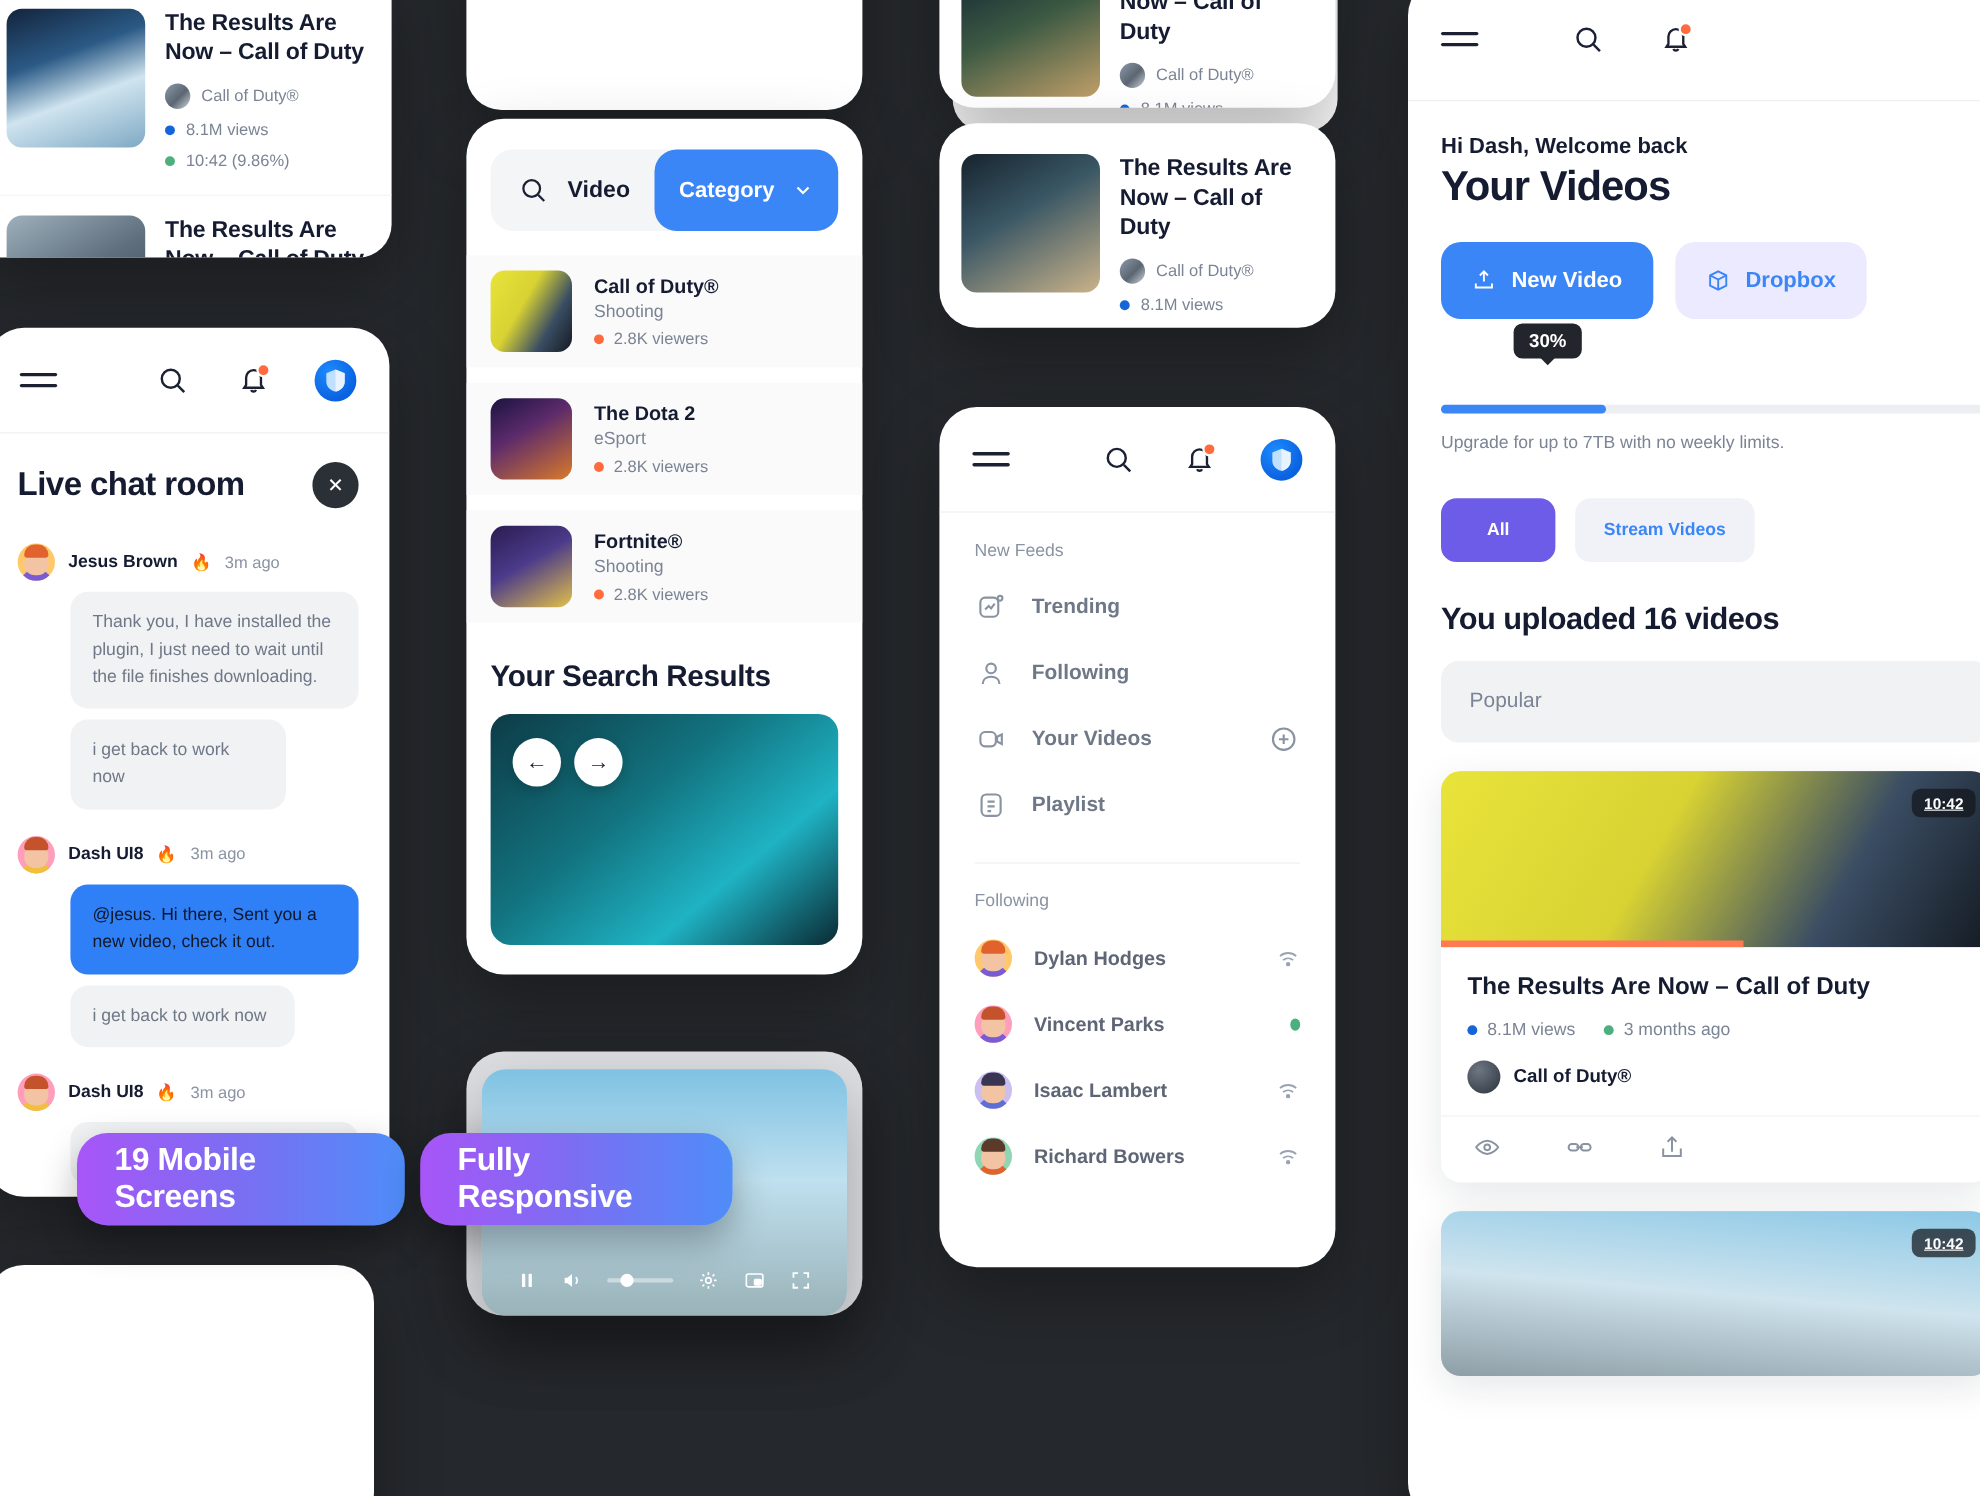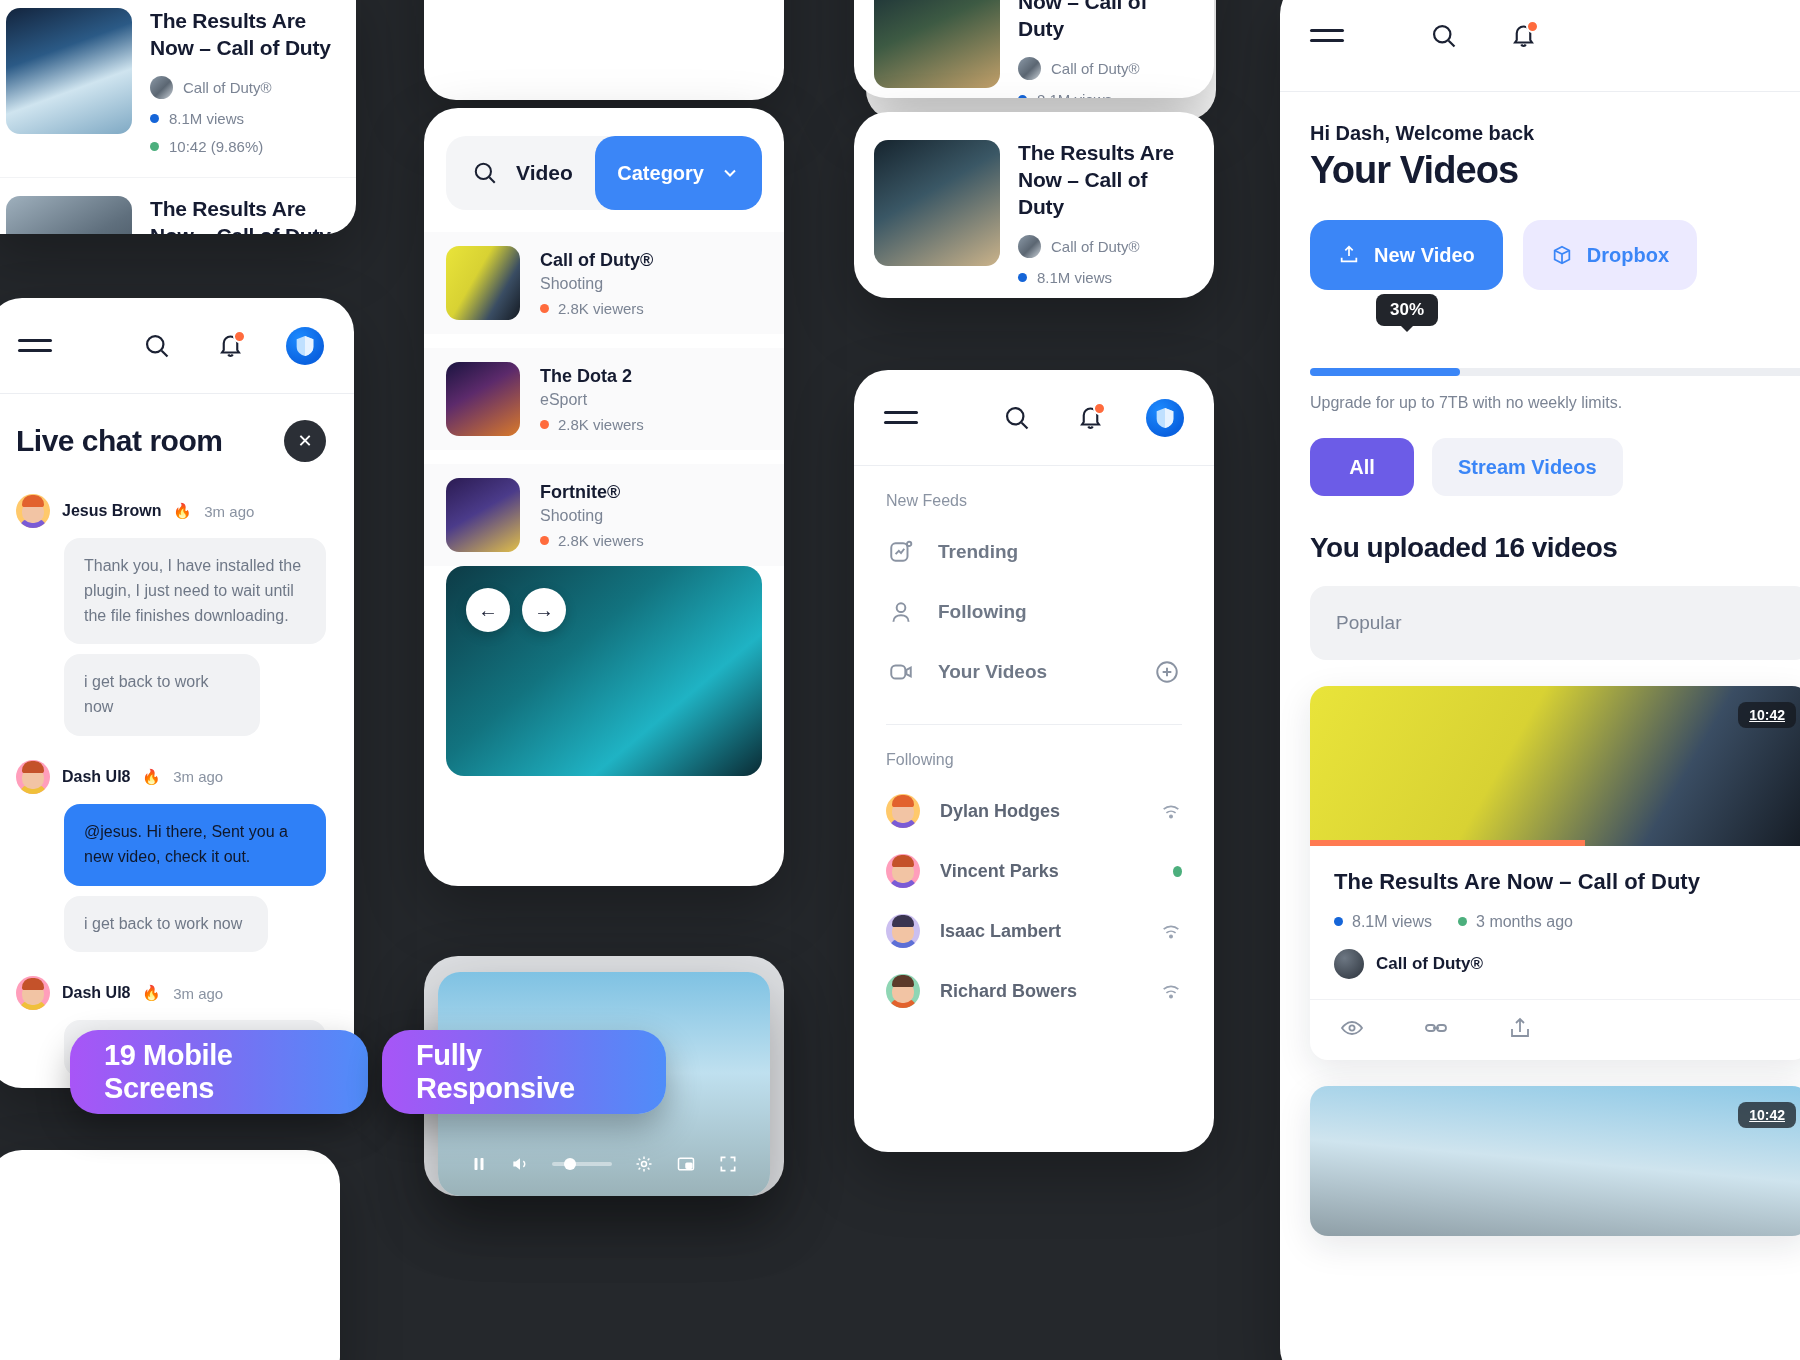--- a/index.html
+++ b/index.html
@@ -120,21 +120,21 @@
   .progtip { position:absolute; top:4px; left:96px; background:#22252b; color:#fff;
              font-size:17px; font-weight:700; padding:6px 14px; border-radius:8px; }
   .progtip:after { content:""; position:absolute; left:50%; bottom:-6px; transform:translateX(-50%);
                    border-left:7px solid transparent; border-right:7px solid transparent;
                    border-top:7px solid #22252b; }
   .track { height:8px; border-radius:6px; background:#eceef2; margin-top:38px; position:relative; }
   .fill { position:absolute; left:0; top:0; height:8px; border-radius:6px; background:#3b86f7; }
   .upg { font-size:16px; color:#7b8494; padding:18px 30px 0; }
   .tabrow { display:flex; gap:18px; padding:26px 30px 0; }
   .tabbtn { height:58px; min-width:104px; border-radius:14px; display:flex; align-items:center;
-            justify-content:center; font-size:20px; font-weight:700; padding:0 26px; }
+            justify-content:center; font-size:16px; font-weight:700; padding:0 26px;margin-top:15px; }
   .tabbtn.on { background:#6c5ce7; color:#fff; }
   .tabbtn.off { background:#f1f2f8; color:#3b86f7; }
   .upl { font-size:28px; font-weight:700; color:#151b31; padding:36px 30px 0; letter-spacing:-.5px; }
   .selbox { margin:22px 30px 0; height:74px; background:#f1f2f4; border-radius:16px;
             display:flex; align-items:center; padding:0 26px; font-size:19px; color:#7b8494; }
   .vidcard { margin:26px 30px 0; border-radius:18px; background:#fff;
              box-shadow:0 10px 34px rgba(20,28,48,.10); overflow:hidden; }
   .vidmedia { height:160px; position:relative; }
   .vidbar { position:absolute; left:0; bottom:0; height:6px; width:55%; background:#ff7a52; }
   .vidpill { position:absolute; right:14px; top:16px; background:rgba(20,22,28,.72);
@@ -345,20 +345,21 @@
           <div class="gname">Fortnite®</div>
           <div class="gcat">Shooting</div>
           <div class="gview">
             <span class="dot" style="background:#ff6b3d"></span>
             <span>2.8K viewers</span>
           </div>
         </div>
       </div>
     </div>
 
+    <div class="sect-title">Your Search Results</div>
     <div class="heroimg art-league">
       <div class="navcirc" style="left:20px;">←</div>
       <div class="navcirc" style="left:76px;">→</div>
     </div>
   </div>
 
   <div class="panel" style="left:424px; top:956px; width:360px; height:240px; background:#dddfe2;"></div>
   <div class="panel art-sky" style="left:438px; top:972px; width:332px; height:224px; border-radius:22px;">
     <div class="player">
       <span class="ico">
@@ -501,20 +502,29 @@
       </span>
       <span>Your Videos</span>
       <span class="plus ico">
         <svg width="26" height="26" viewBox="0 0 24 24" fill="none" stroke="#8a93a2" stroke-width="1.8">
           <circle cx="12" cy="12" r="9"></circle>
             <path d="M12 8v8M8 12h8"></path>
           </svg>
       </span>
     </div>
 
+    <div class="navitem">
+      <span class="ico">
+        <svg width="26" height="26" viewBox="0 0 24 24" fill="none" stroke="#8a93a2" stroke-width="1.8">
+          <rect x="4" y="3" width="16" height="18" rx="4"></rect>
+            <path d="M9 9h6M9 13h6M9 17h3"></path>
+          </svg>
+      </span>
+      <span>Playlist</span>
+    </div>
 
     <div class="divider"></div>
     <div class="grouplabel">Following</div>
 
     <div class="followrow">
       <span class="avatar" style="background:#ffc96b">
         <span class="av-body" style="background:#7a5bd6"></span>
           <span class="av-face"></span>
           <span class="av-hair" style="background:#e2622d"></span>
       </span>

